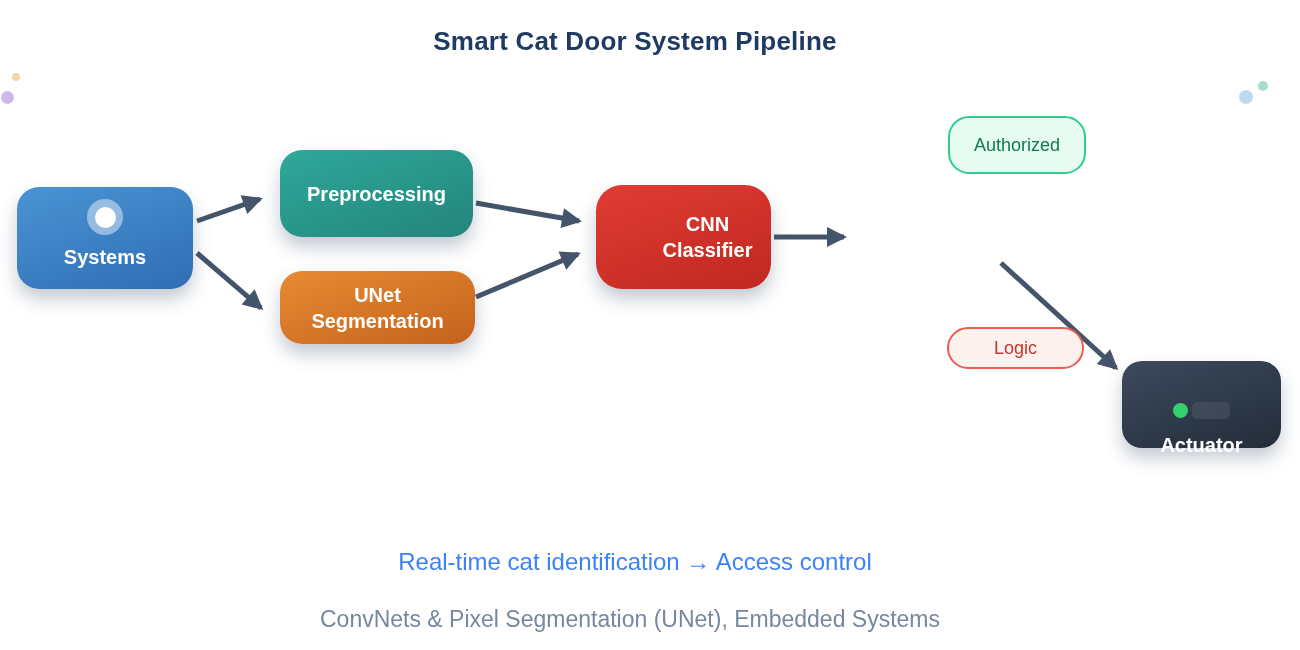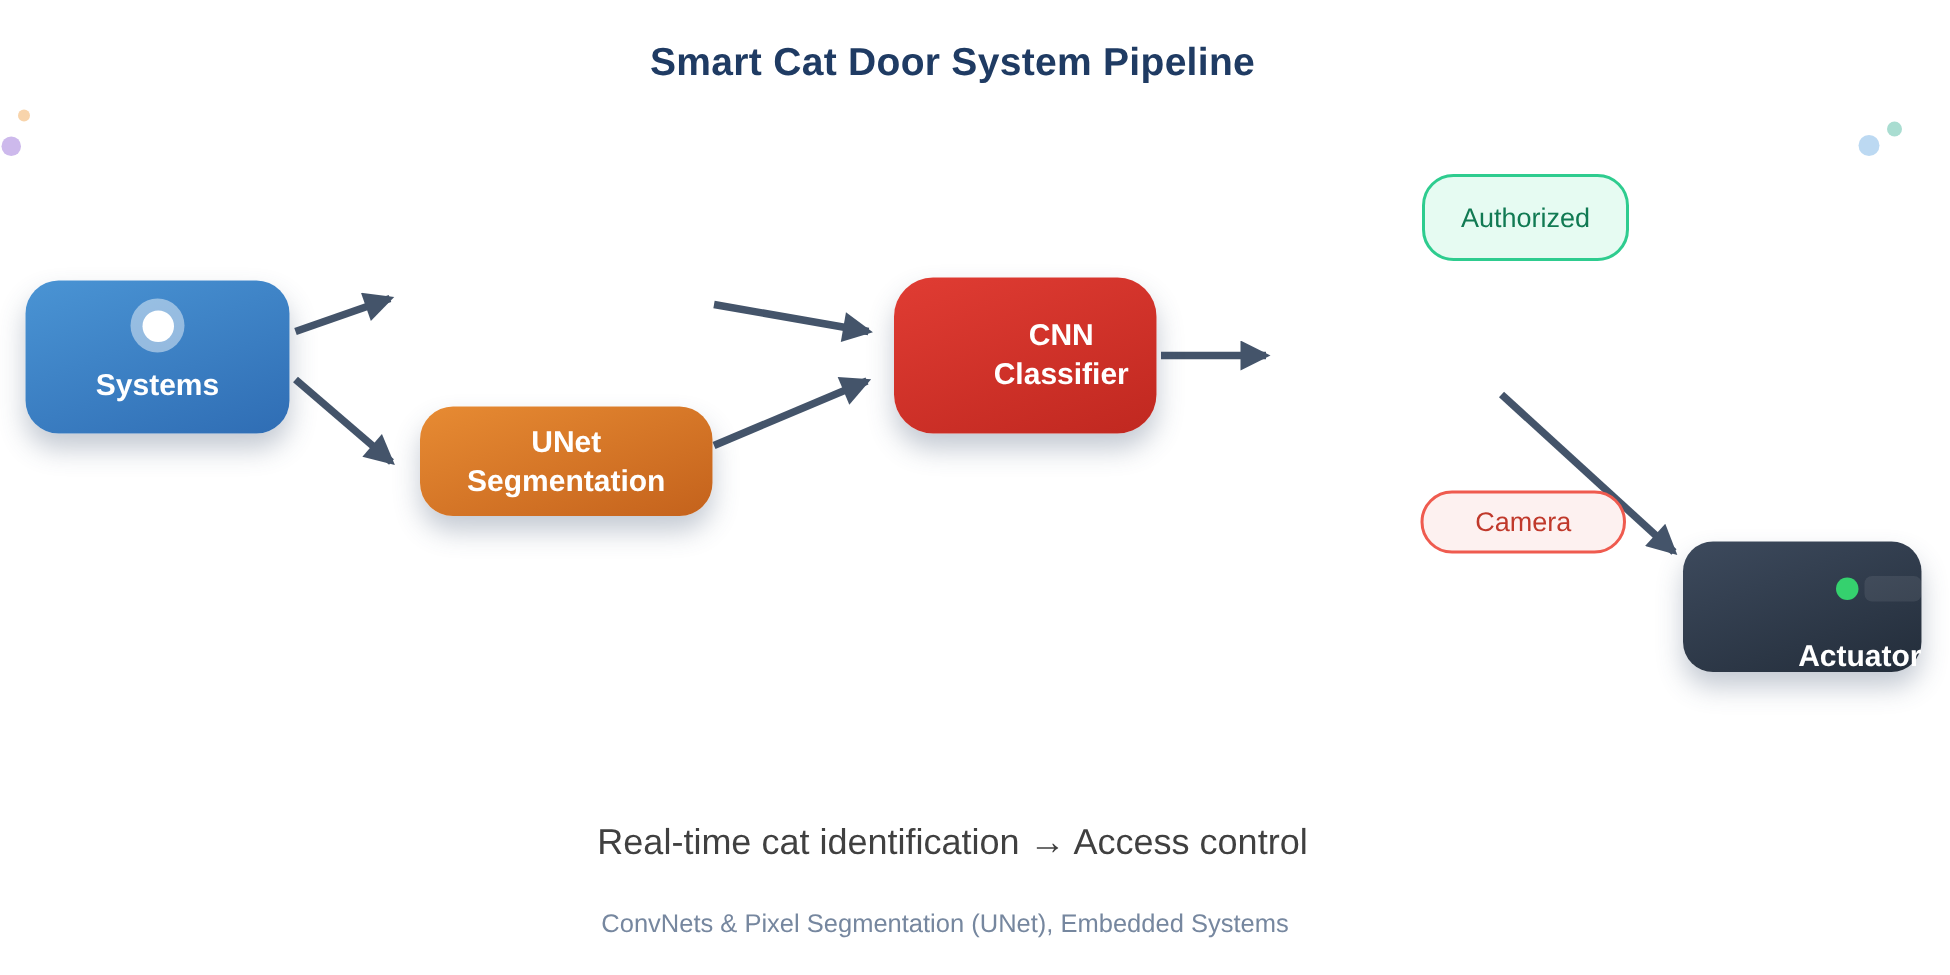--- a/index.html
+++ b/index.html
@@ -88,23 +88,22 @@
     clip-path: polygon(50% 0%, 100% 50%, 50% 100%, 0% 50%);
     box-shadow: none;
     filter: drop-shadow(0 8px 10px rgba(60, 80, 110, 0.30));
   }
 
   .node-actuator {
     left: 1122px; top: 361px; width: 159px; height: 87px;
     border-radius: 20px;
     background: linear-gradient(160deg, #3d4a5d 0%, #232d3a 100%);
     justify-content: flex-start;
-    padding-top: 23px;
-    gap: 24px;
-    align-items: flex-end;
+    padding-top: 41px;
+    gap: 13px;
   }
   .led-row { display: flex; align-items: center; gap: 4px; }
   .led-dot { width: 15px; height: 15px; border-radius: 50%; background: #35d16e; }
   .led-slot { width: 38px; height: 17px; border-radius: 5px; background: rgba(255, 255, 255, 0.08); }
 
   
   .pill {
     position: absolute;
     display: flex; align-items: center; justify-content: center;
     border-radius: 21px;
@@ -123,28 +122,28 @@
     color: #c0392b;
   }
 
   
   .caption-primary {
     position: absolute;
     left: 0; top: 548px;
     width: 1270px;
     text-align: center;
     font-size: 24px;
-    color: #404040;
+    color: #3b82f6;
   }
   .caption-secondary {
     position: absolute;
     left: 0; top: 606px;
     width: 1260px;
     text-align: center;
-    font-size: 17px;
+    font-size: 23px;
     color: #76879f;
   }
 </style>
 </head>
 <body>
 
 <div class="canvas">
 
   <h1 class="title">Smart Cat Door System Pipeline</h1>
 
@@ -167,38 +166,41 @@
     <line x1="1001" y1="263" x2="1116" y2="368" stroke="#44546a" stroke-width="5" marker-end="url(#ah)"></line>
   </svg>
 
   <div class="node node-camera">
     <span class="lens">
       <span class="lens-inner"></span>
     </span>
     <span class="label">Systems</span>
   </div>
 
+  <div class="node node-preprocessing">
+    <span class="label">Preprocessing</span>
+  </div>
 
   <div class="node node-unet">
     <span class="label">UNet</span>
     <span class="label">Segmentation</span>
   </div>
 
   <div class="node node-cnn">
     <span class="label">CNN</span>
     <span class="label">Classifier</span>
   </div>
 
 
   <div class="pill pill-authorized">
     <span>Authorized</span>
   </div>
 
   <div class="pill pill-denied">
-    <span>Camera</span>
+    <span>Logic</span>
   </div>
 
   <div class="node node-actuator">
     <span class="led-row">
       <span class="led-dot"></span>
       <span class="led-slot"></span>
     </span>
     <span class="label">Actuator</span>
   </div>
 

